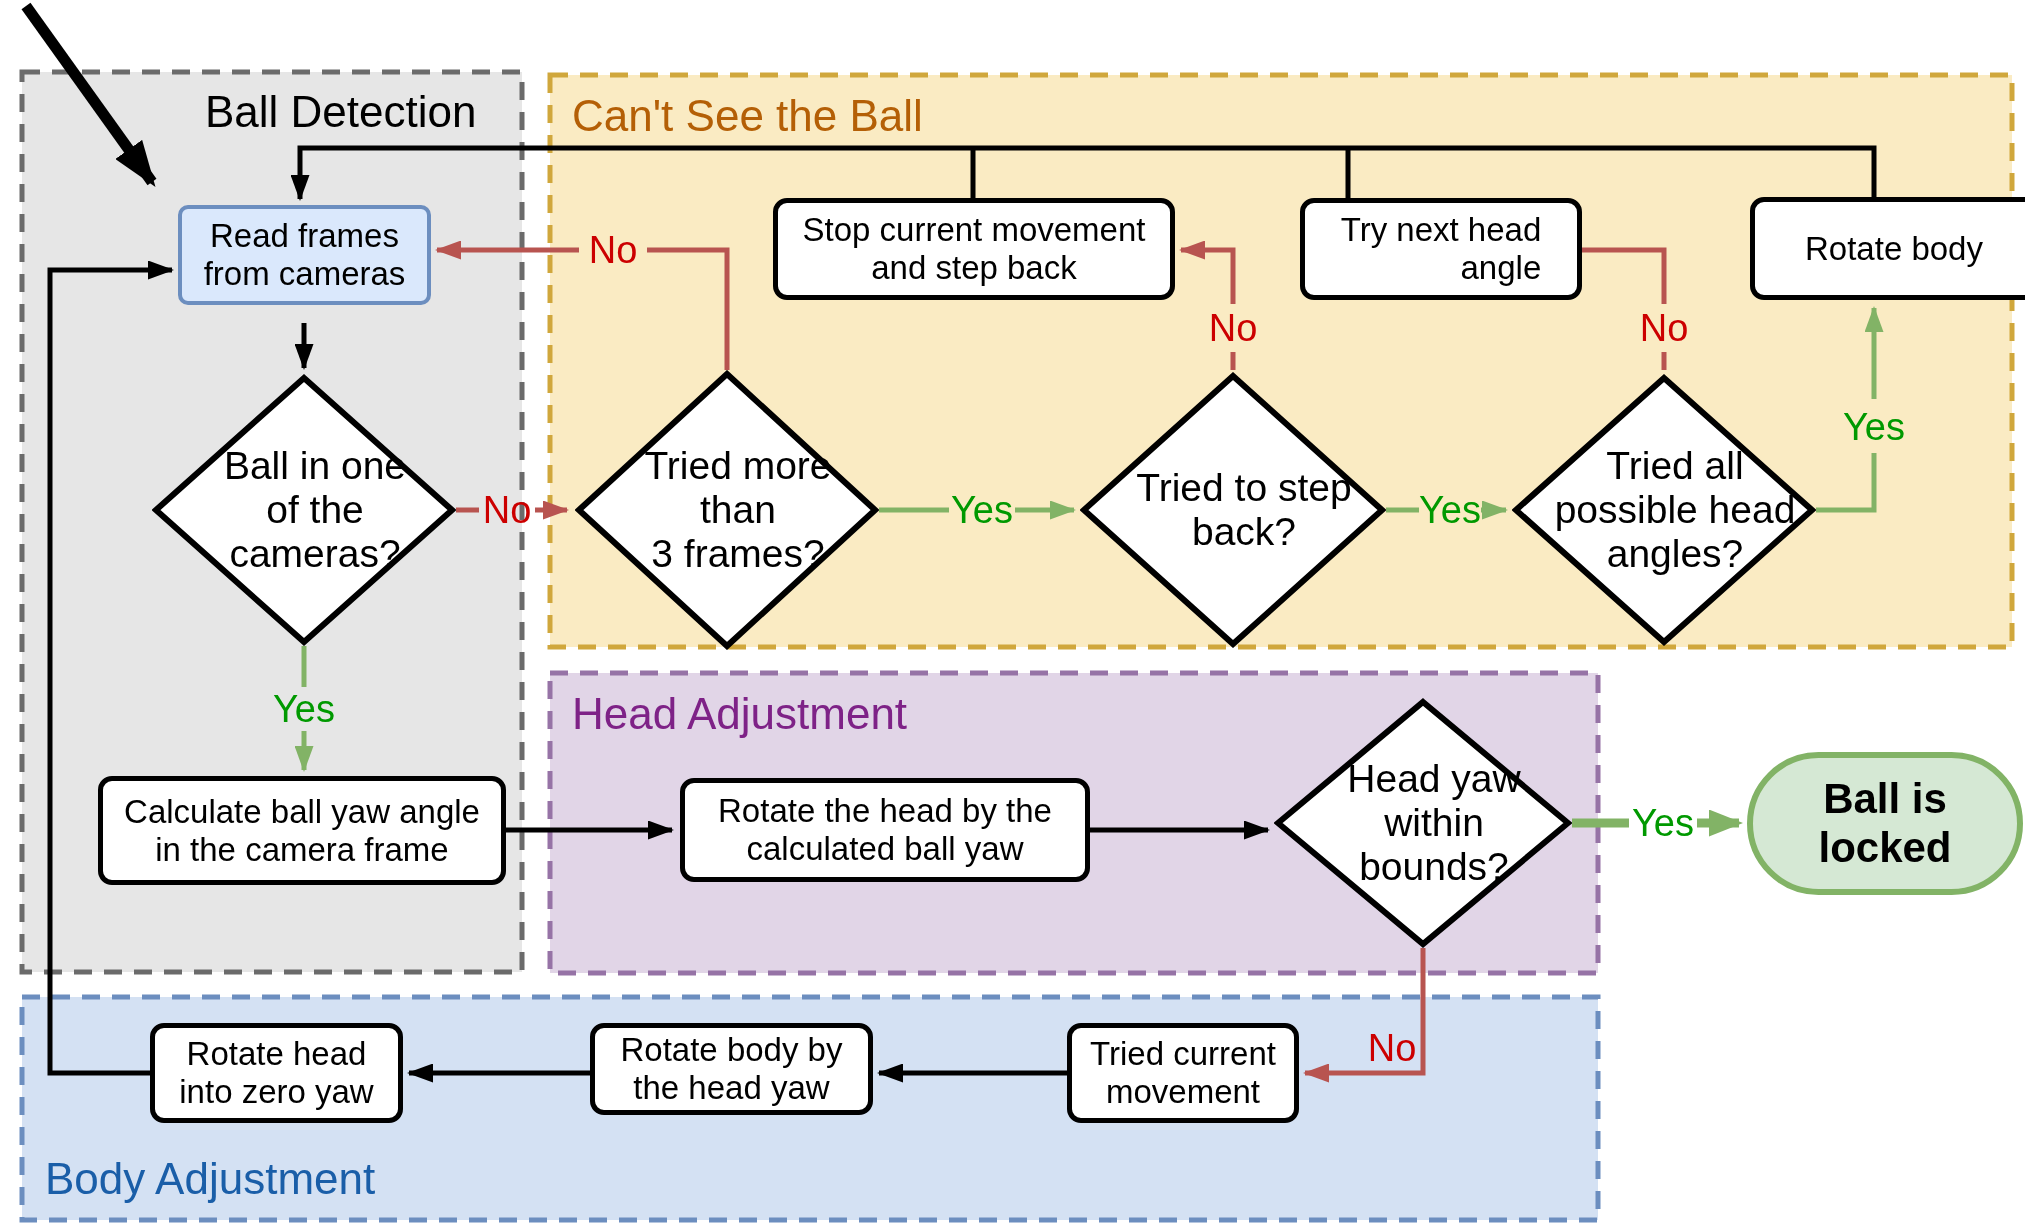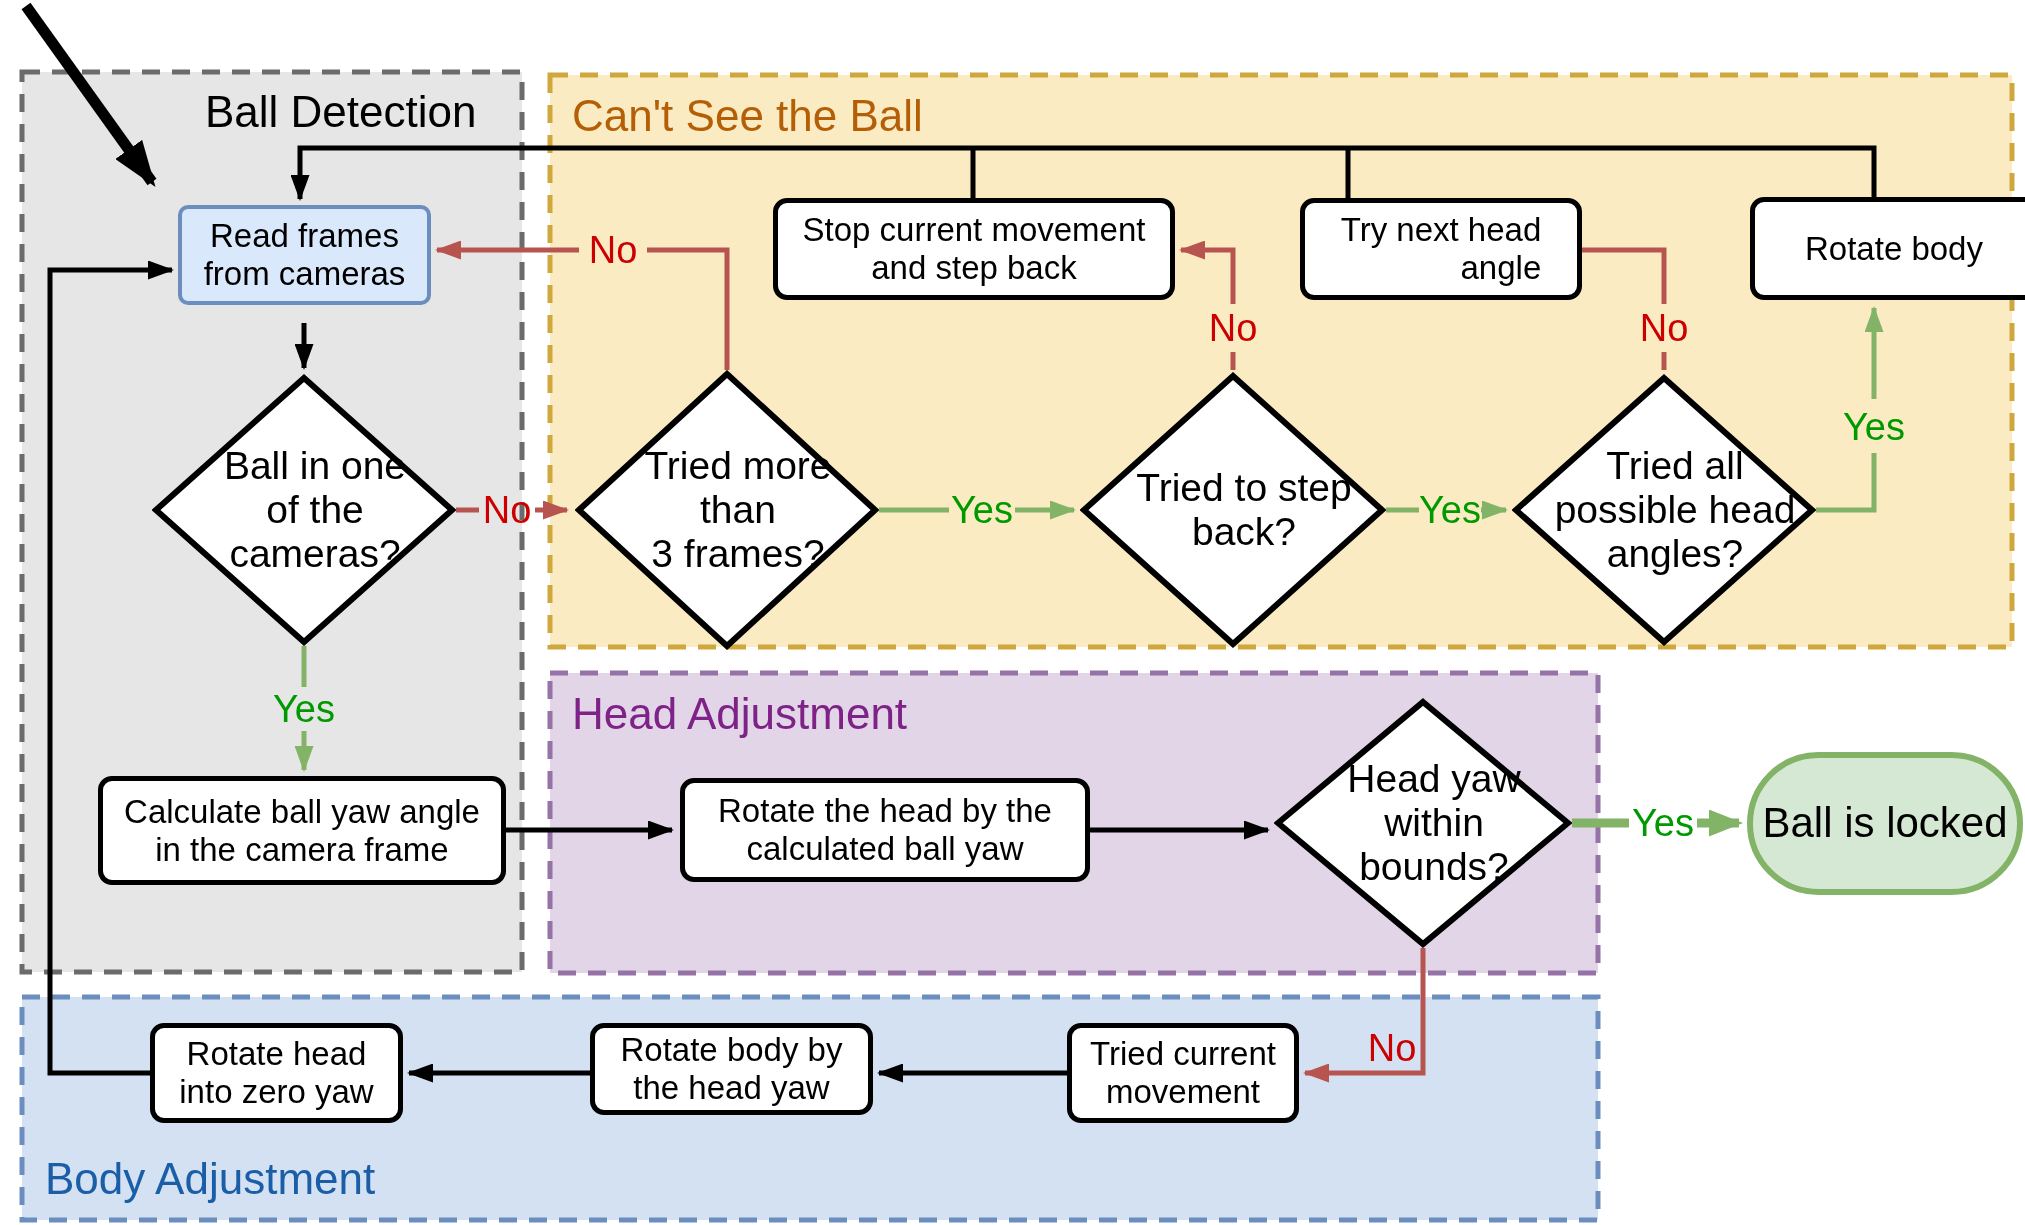--- a/index.html
+++ b/index.html
@@ -90,21 +90,21 @@
 from cameras</div>
   <div class="node" style="left:98px;top:776px;width:408px;height:109px;">Calculate ball yaw angle
 in the camera frame</div>
   <div class="node" style="left:773px;top:198px;width:402px;height:102px;">Stop current movement
 and step back</div>
   <div class="node" style="left:1300px;top:198px;width:282px;height:102px;text-align:right;">Try next head
 angle</div>
   <div class="node" style="left:1750px;top:197px;width:288px;height:103px;">Rotate body</div>
   <div class="node" style="left:680px;top:778px;width:410px;height:104px;">Rotate the head by the
 calculated ball yaw</div>
-  <div class="node terminal" style="left:1747px;top:752px;width:276px;height:143px;">Ball is locked</div>
+  <div class="node terminal" style="left:1747px;top:752px;width:276px;height:143px;font-weight:bold;">Ball is locked</div>
   <div class="node" style="left:1067px;top:1023px;width:232px;height:100px;">Tried current
 movement</div>
   <div class="node" style="left:590px;top:1023px;width:283px;height:92px;">Rotate body by
 the head yaw</div>
   <div class="node" style="left:150px;top:1023px;width:253px;height:100px;">Rotate head
 into zero yaw</div>
 
   <div class="diamond" style="left:152px;top:374px;width:304px;height:272px;">
     <svg viewBox="0 0 304 272">
         <polygon points="152,4 300,136 152,268 4,136" fill="#ffffff" stroke="#000000" stroke-width="6"></polygon>

